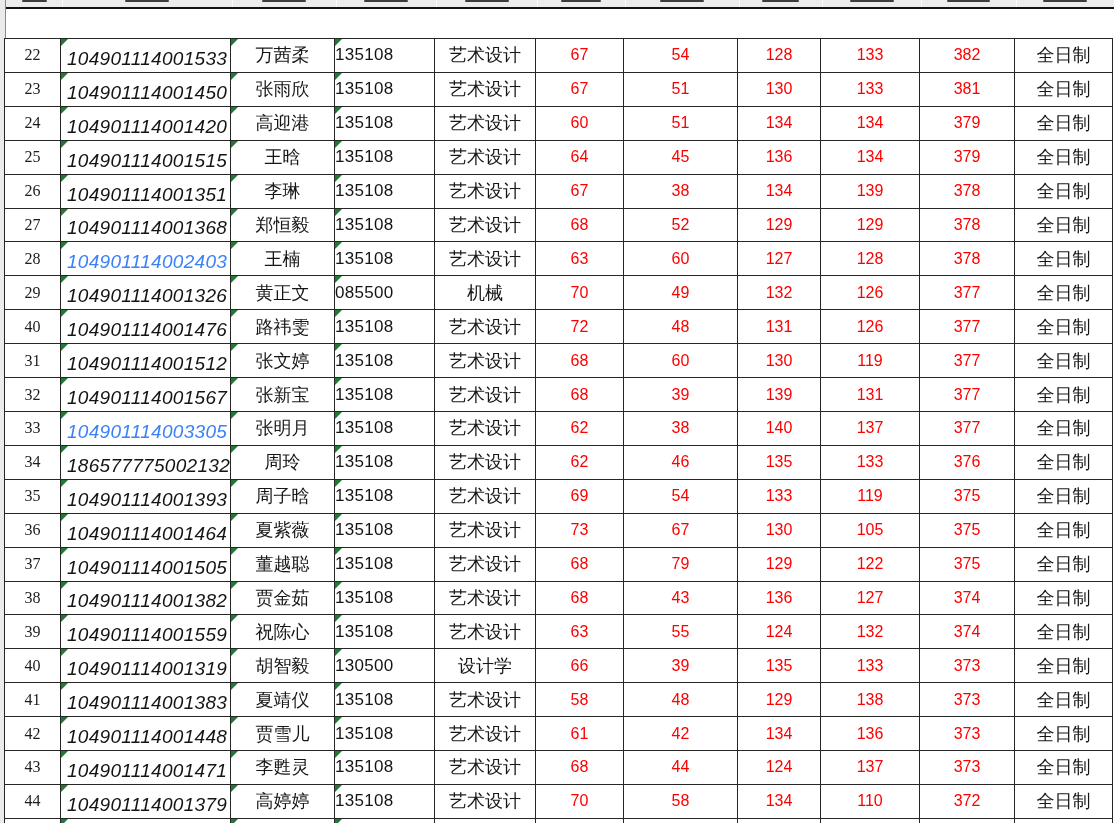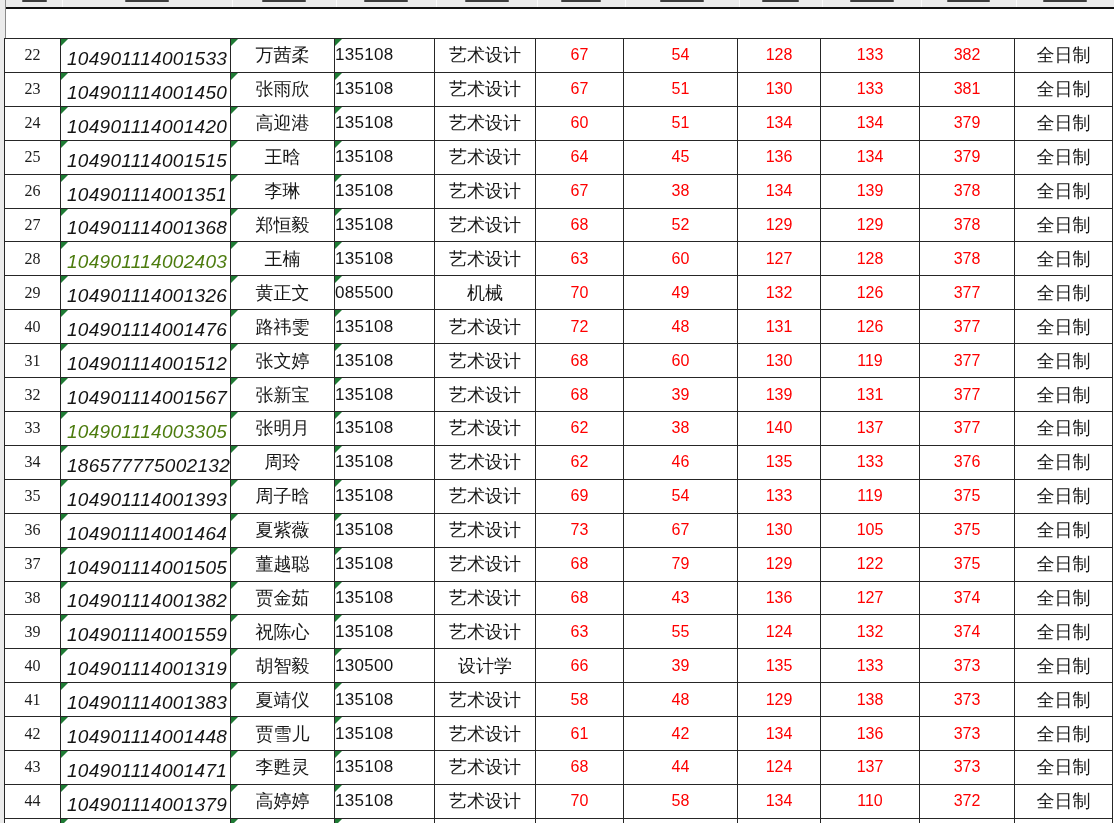--- a/index.html
+++ b/index.html
@@ -44,21 +44,21 @@
     font-family:"Liberation Serif", serif;
     font-size:16px;color:#1c1c1c;
     border-left:none;border-right:2px solid #000;
   }
   td.c-id{border-left:none;}
   td.c-id .t{
     display:block;text-align:left;
     padding:7px 0 0 6px;
     font-size:19px;color:#141414;letter-spacing:0.3px;font-style:italic;
   }
-  td.c-id .t.red{color:#4d7c0f;}
+  td.c-id .t.red{color:#3b82f6;}
   td.c-name .t, td.c-major .t, td.c-ft .t{
     display:block;text-align:center;
     font-size:18px;color:#161616;
   }
   td.c-code .t{
     display:block;text-align:left;
     font-size:17px;color:#141414;letter-spacing:0.3px;
   }
   td.c-score .t{
     display:block;text-align:center;

